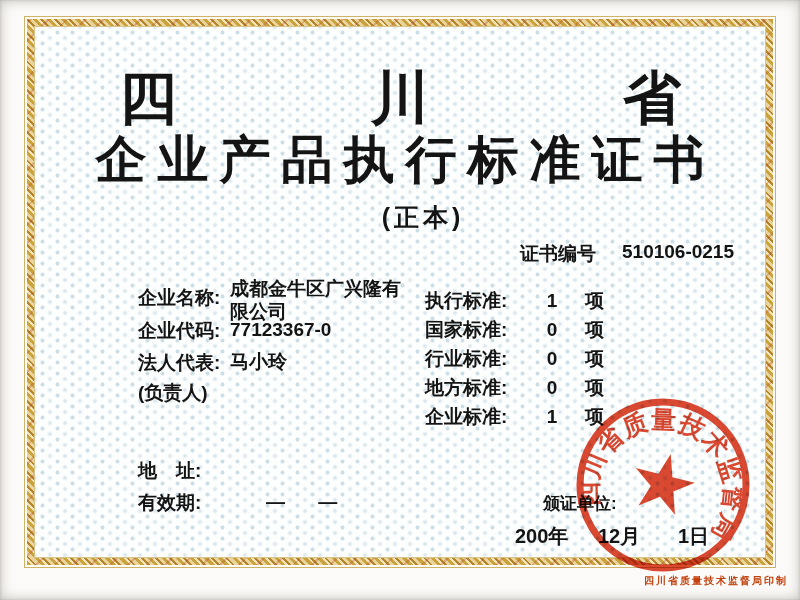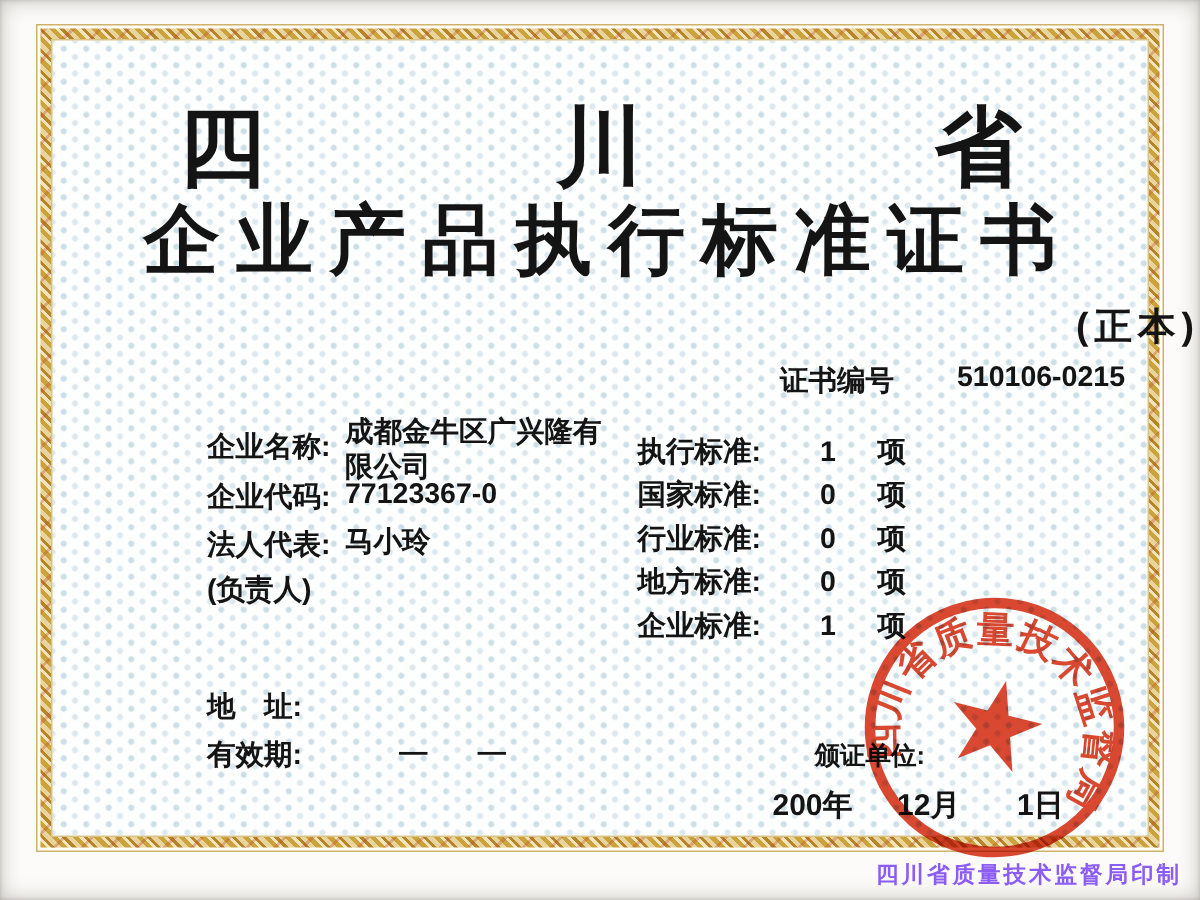--- a/index.html
+++ b/index.html
@@ -37,22 +37,22 @@
   .province-title{
     left:0;right:0;top:60px;text-align:center;
     font-size:58px;font-weight:700;letter-spacing:68px;margin-right:-68px;
     white-space:nowrap;
   }
   .cert-title{
     left:0;right:0;top:126px;text-align:center;
     font-size:51px;font-weight:700;letter-spacing:11px;margin-right:-11px;
     white-space:nowrap;
   }
-  .copy-type{left:0;right:0;top:201px;text-align:right;font-size:25px;font-weight:700;letter-spacing:4px;padding-left:46px;}
-  .certno{left:520px;top:241px;font-size:19px;font-weight:700;display:flex;gap:42px;white-space:nowrap;}
+  .copy-type{left:0;right:0;top:201px;text-align:center;font-size:25px;font-weight:700;letter-spacing:4px;padding-left:46px;}
+  .certno{left:520px;top:241px;font-size:19px;font-weight:700;display:flex;gap:26px;white-space:nowrap;}
   .label{font-size:19px;font-weight:700;white-space:nowrap;}
   .value{font-size:19px;font-weight:700;line-height:23px;}
   
   .lbl-name{left:138px;top:285px;}
   .val-name{left:230px;top:277px;width:185px;}
   .lbl-code{left:138px;top:318px;}
   .val-code{left:230px;top:318px;}
   .lbl-rep{left:138px;top:350px;}
   .val-rep{left:230px;top:350px;}
   .lbl-repsub{left:138px;top:380px;}
@@ -70,22 +70,22 @@
   .issuer{left:543px;top:492px;font-size:17px;font-weight:700;}
   .date-row{left:515px;top:523px;display:flex;font-size:20px;font-weight:700;white-space:nowrap;}
   .date-row .dy{width:83px;}
   .date-row .dm{width:80px;}
   
   .seal{
     left:568px;top:390px;width:190px;height:190px;
     transform:rotate(14deg);mix-blend-mode:multiply;opacity:.93;
   }
   .footer-print{
-    right:12px;top:574px;font-size:15px;font-weight:700;letter-spacing:2px;
-    color:#8b5cf6;white-space:nowrap;
+    right:12px;top:574px;font-size:10px;font-weight:700;letter-spacing:2px;
+    color:#c2410c;white-space:nowrap;
   }
 </style>
 </head>
 <body>
 
 <div class="page">
 
   <div class="gold-frame">
     <div class="gold-band"></div>
     <div class="watermark"></div>

